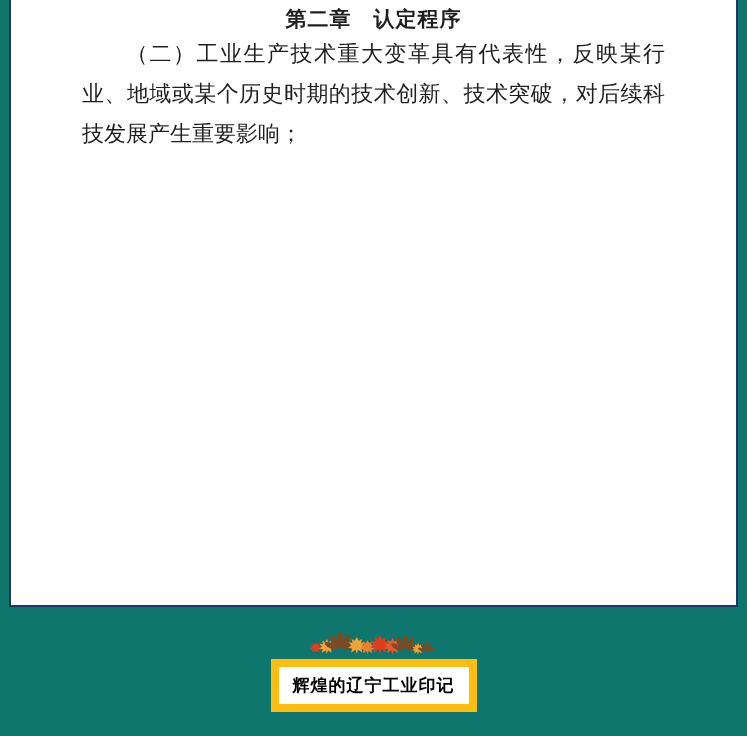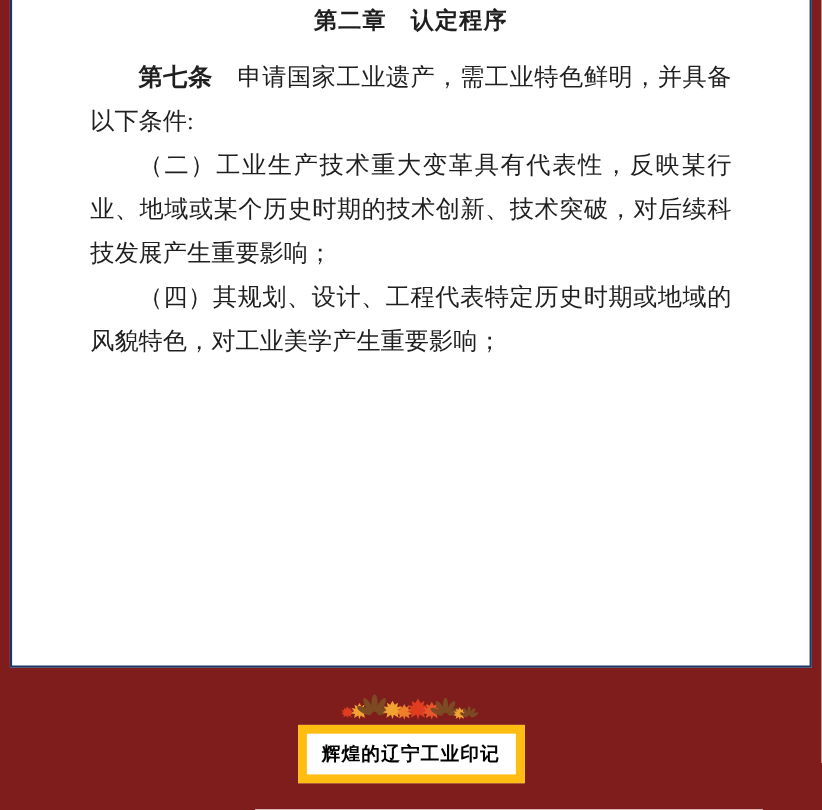--- a/index.html
+++ b/index.html
@@ -11,21 +11,21 @@
     --leaf-orange:#ee7e2a;
     --leaf-brown:#7c4a23;
     --text:#1f1f1f;
   }
   *{box-sizing:border-box;}
   html,body{margin:0;padding:0;background:#ffffff;}
   .page{
     position:relative;
     width:747px;height:736px;
     overflow:hidden;
-    background:#7f1d1d;
+    background:#0f766e;
     font-family:"Liberation Serif","DejaVu Serif",serif;
   }
   .doc-box{
     position:absolute;
     left:9px;top:-4px;
     width:729px;height:611px;
     border:2px solid var(--navy-border);
     background:#ffffff;
     padding:6px 71px 0 71px;
   }
@@ -73,24 +73,22 @@
   }
 </style>
 </head>
 <body>
 
 <div class="page">
 
   <div class="doc-box">
     <h1 class="doc-title">第二章　认定程序</h1>
 
-    <p class="para para-first"><span class="lead">第七条</span><span>　申请国家工业遗产，需工业特色鲜明，并具备以下条件:</span></p>
 
     <p class="para">（二）工业生产技术重大变革具有代表性，反映某行业、地域或某个历史时期的技术创新、技术突破，对后续科技发展产生重要影响；</p>
-    <p class="para">（四）其规划、设计、工程代表特定历史时期或地域的风貌特色，对工业美学产生重要影响；</p>
   </div>
 
   <svg class="leaves" width="128" height="26" viewBox="0 0 128 26" aria-hidden="true">
     <defs>
       <path id="maple" d="M10 0 L12.3 4.2 L15.8 2.2 L14.8 6.8 L19.3 5.8 L16.3 9.8 L20 12.2 L15.3 13 L16.3 17.5 L11.5 14.6 L10 19 L8.5 14.6 L3.7 17.5 L4.7 13 L0 12.2 L3.7 9.8 L0.7 5.8 L5.2 6.8 L4.2 2.2 L7.7 4.2 Z"></path>
       <g id="fan">
         <ellipse cx="10" cy="7" rx="2.6" ry="7" transform="rotate(-62 10 17)"></ellipse>
         <ellipse cx="10" cy="6.4" rx="2.6" ry="7.4" transform="rotate(-31 10 17)"></ellipse>
         <ellipse cx="10" cy="6" rx="2.7" ry="7.8"></ellipse>
         <ellipse cx="10" cy="6.4" rx="2.6" ry="7.4" transform="rotate(31 10 17)"></ellipse>

